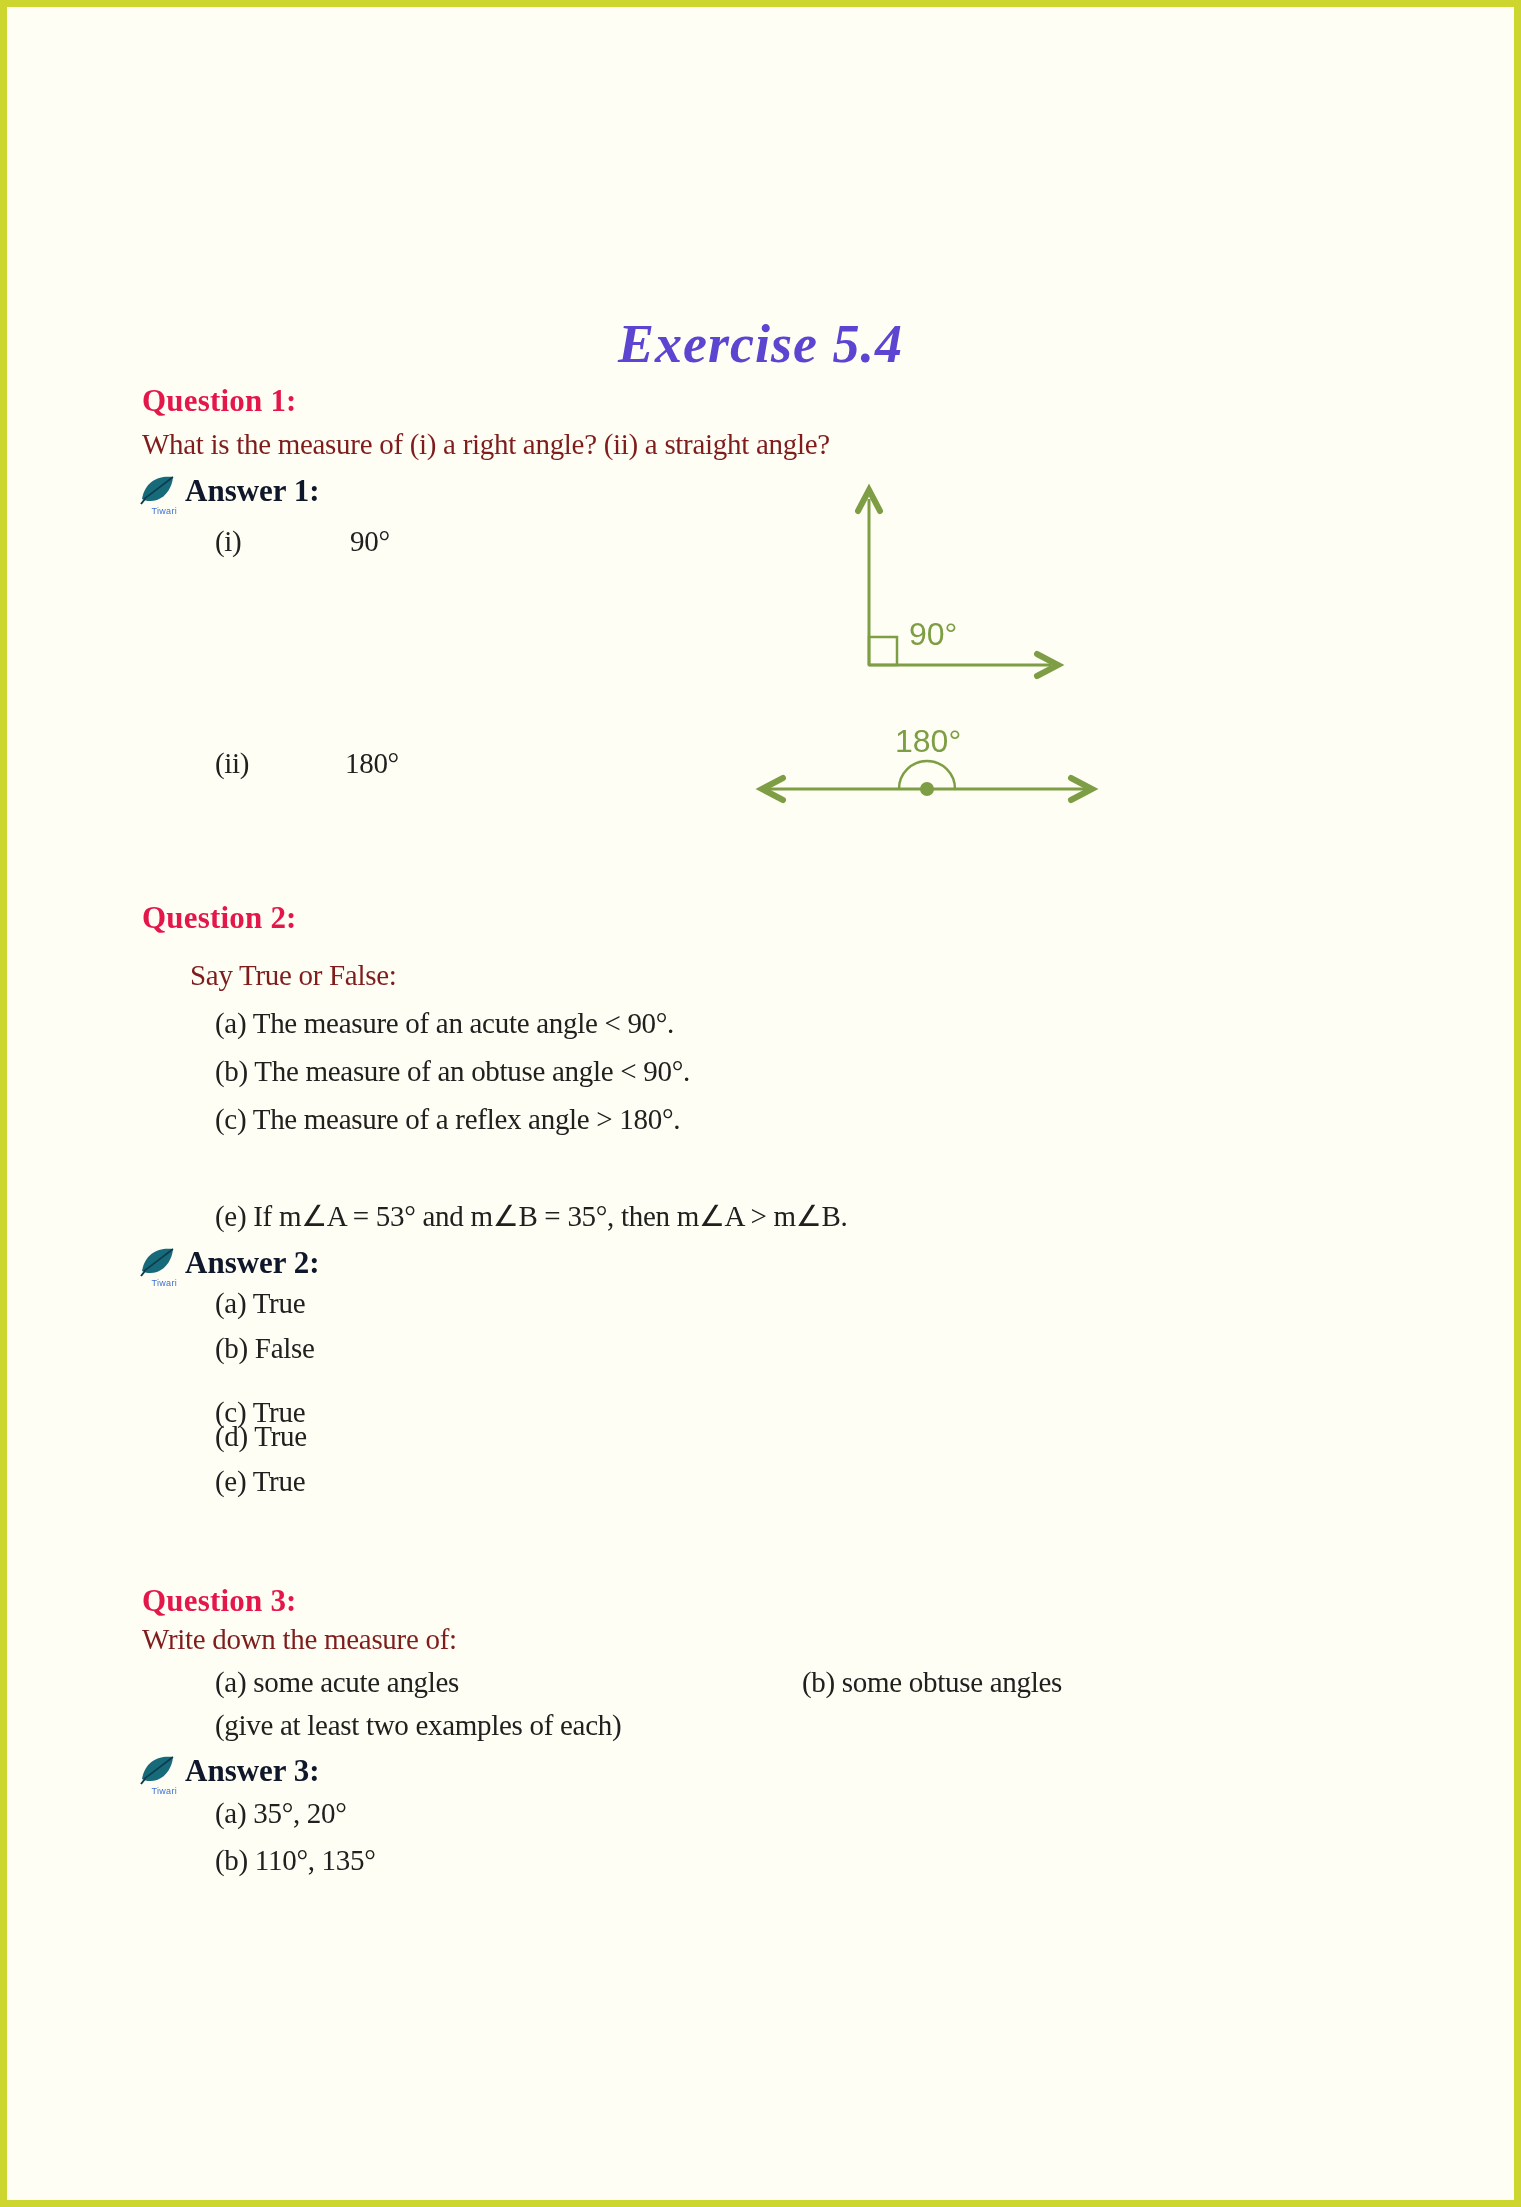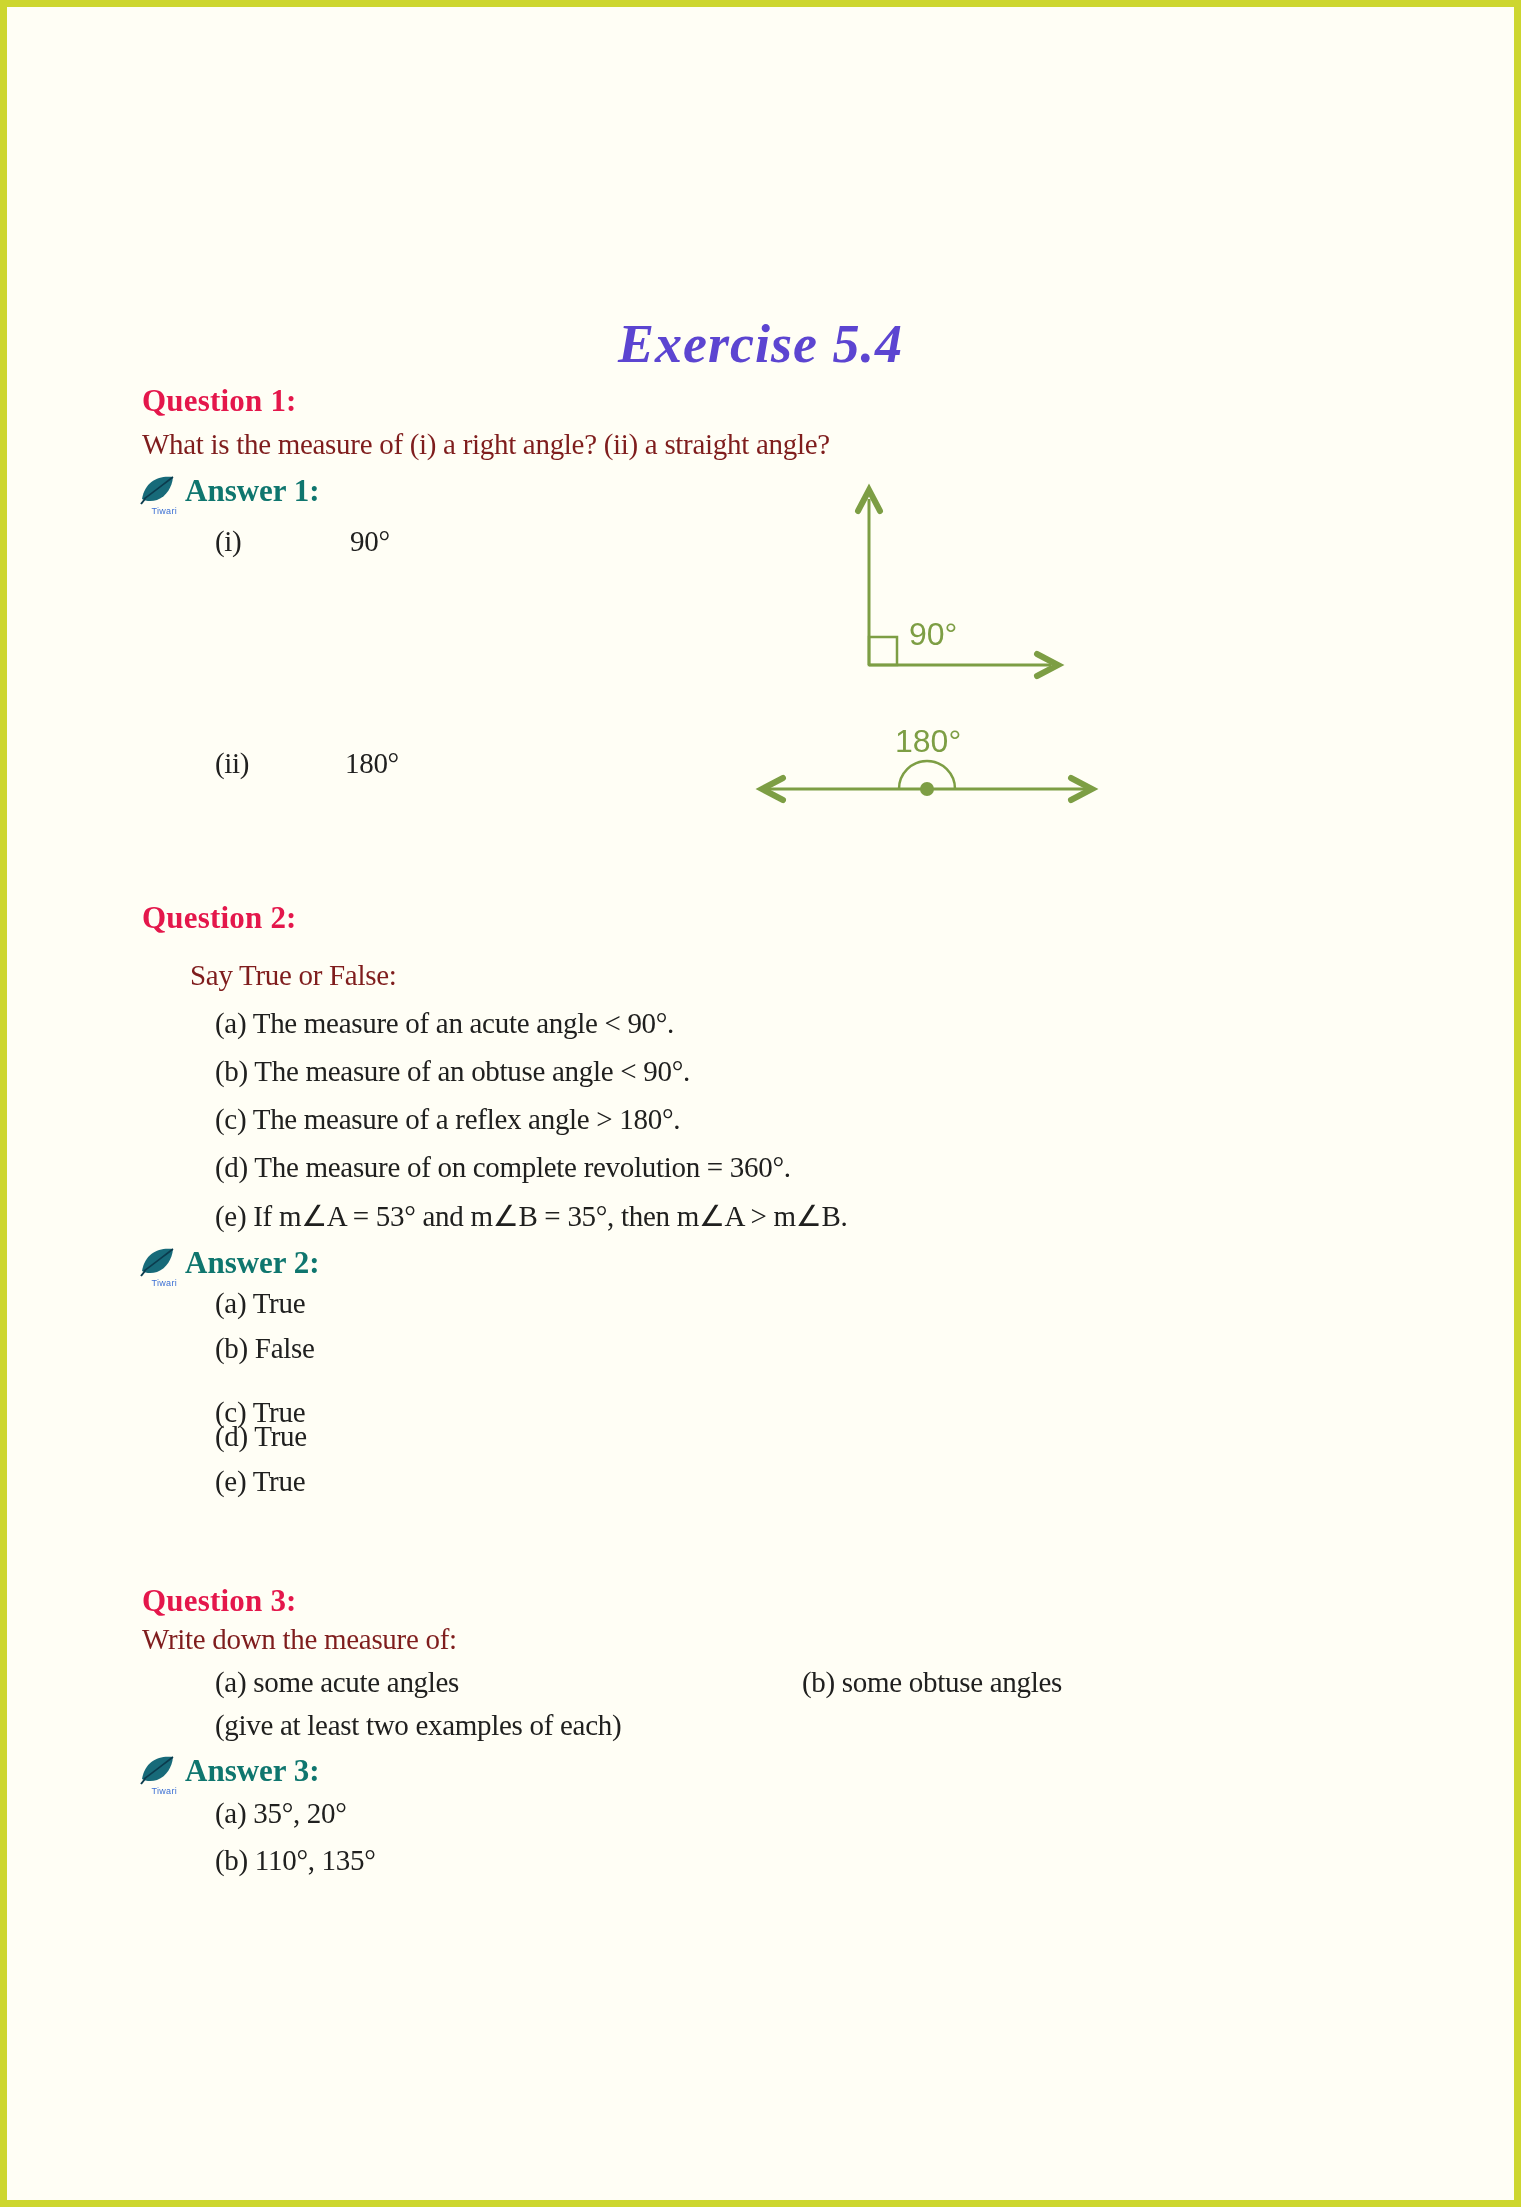--- a/index.html
+++ b/index.html
@@ -21,21 +21,21 @@
     letter-spacing:1px;
   }
   .q-heading{
     font-size:31px;font-weight:bold;color:#e4174b;
     letter-spacing:0.2px;
   }
   .body-text{
     font-size:29px;color:#7f1d1d;letter-spacing:-0.3px;
   }
   .ans-heading{
-    font-size:31px;font-weight:bold;color:#0f766e;
+    font-size:31px;font-weight:bold;color:#0f172a;
   }
   .item{font-size:29px;color:#20201f;letter-spacing:-0.3px;}
   .logo{width:46px;text-align:right;}
   .logo-text{
     display:block;font-size:9px;color:#3b6fd4;
     font-family:"Liberation Sans", sans-serif;
     margin-top:-3px;letter-spacing:0.3px;
   }
   svg text{
     font-family:"Liberation Sans", sans-serif;
@@ -86,21 +86,20 @@
     <path d="M 147 82 A 28 28 0 0 1 203 82" stroke="#7d9e44" stroke-width="2.5" fill="none"></path>
     <text x="143" y="45" font-size="32">180°</text>
   </svg>
 
   <div class="abs q-heading" style="left:135px;top:893px;">Question 2:</div>
   <div class="abs body-text" style="left:135px;top:952px;margin-left:48px;">Say True or False:</div>
 
   <div class="abs item" style="left:208px;top:1000px;">(a) The measure of an acute angle &lt; 90°.</div>
   <div class="abs item" style="left:208px;top:1048px;">(b) The measure of an obtuse angle &lt; 90°.</div>
   <div class="abs item" style="left:208px;top:1096px;">(c) The measure of a reflex angle &gt; 180°.</div>
-  <div class="abs item" style="left:208px;top:1144px;">(d) The measure of on complete revolution = 360°.</div>
   <div class="abs item" style="left:208px;top:1192px;">(e) If m∠A = 53° and m∠B = 35°, then m∠A &gt; m∠B.</div>
 
   <div class="abs logo" style="left:124px;top:1240px;">
     <svg width="38" height="30" viewBox="0 0 38 30">
       <path d="M34 2 C 20 0, 6 6, 3 24 C 6 26, 12 27, 18 25 C 28 21, 33 12, 34 2 Z" fill="#176a79"></path>
       <path d="M34 2 C 26 8, 16 16, 5 24" stroke="#0b3b4d" stroke-width="1.6" fill="none"></path>
       <path d="M6 24 L 2 29" stroke="#0b3b4d" stroke-width="2" fill="none"></path>
     </svg>
     <span class="logo-text">Tiwari</span>
   </div>

